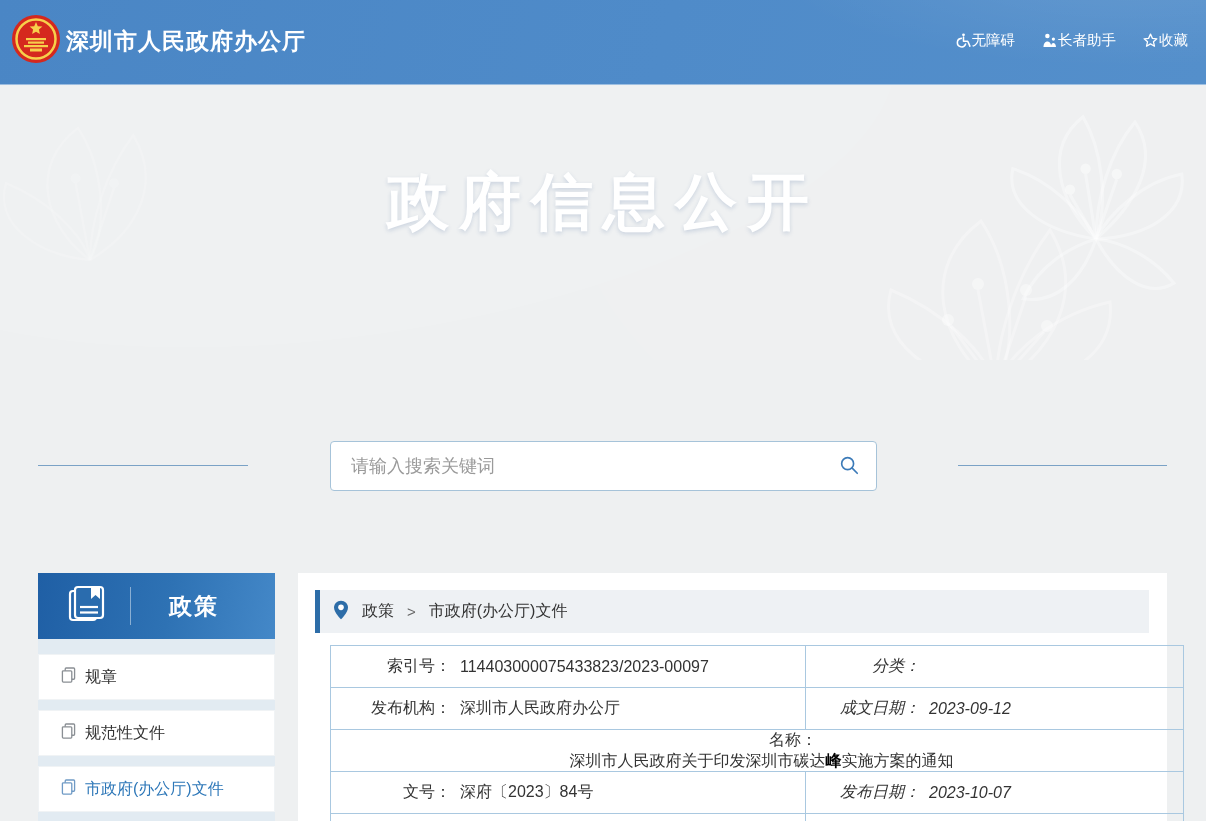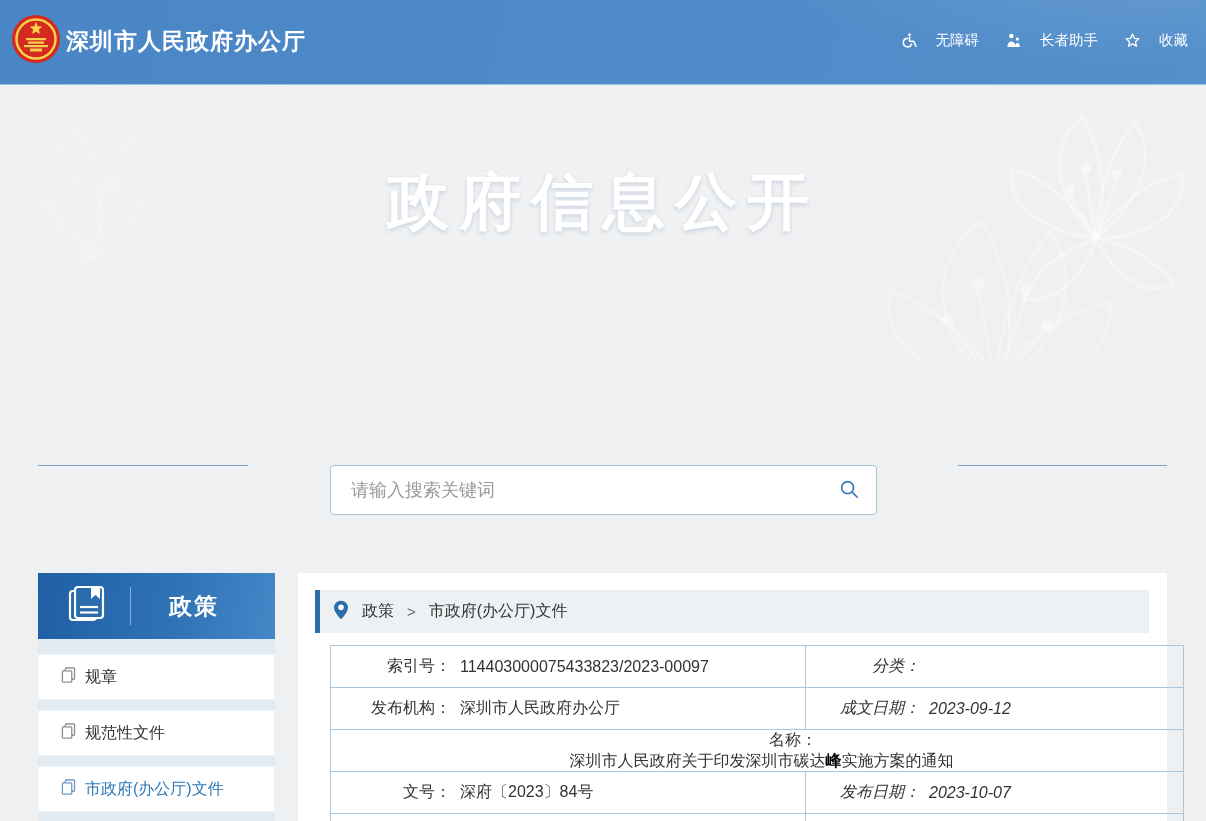--- a/index.html
+++ b/index.html
@@ -10,39 +10,39 @@
   
   .topbar { position:absolute; left:0; top:0; width:1206px; height:85px;
             background:linear-gradient(105deg,#4a86c5 0%,#4f8bc9 55%,#548fcb 100%);
             border-bottom:1px solid rgba(255,255,255,.45); z-index:5; }
   .topbar-wave { position:absolute; right:0; top:0; width:500px; height:85px;
                  background:radial-gradient(ellipse at 85% -40%, rgba(255,255,255,.10) 0%, rgba(255,255,255,0) 60%); }
   .logo { position:absolute; left:11px; top:14px; width:50px; height:50px; }
   .site-title { position:absolute; left:66px; top:26px; color:#fff; font-size:23px;
                 font-weight:bold; letter-spacing:1px; }
   .top-links { position:absolute; right:18px; top:31px; display:flex; gap:26px; }
-  .top-link { display:flex; align-items:center; gap:18px; color:#fff; font-size:14.5px; cursor:pointer; }
+  .top-link { display:flex; align-items:center; gap:0; color:#fff; font-size:14.5px; cursor:pointer; }
   .top-link svg { display:block; }
 
   
   .banner { position:absolute; left:0; top:86px; width:1206px; height:274px; overflow:hidden;
             background:linear-gradient(180deg,#4c88c6 0%,#central 0%,#6697cd 38%,#9dbcde 68%,#d9e3ee 90%,#ebeef2 100%); }
   .banner-sweep { position:absolute; left:-200px; top:-170px; width:1100px; height:420px;
                   background:rgba(255,255,255,.08); border-radius:50%; transform:rotate(-8deg); }
   .banner-sweep2 { position:absolute; right:-260px; top:-60px; width:900px; height:500px;
                   background:rgba(255,255,255,.06); border-radius:50%; transform:rotate(14deg); }
   .banner-title { position:absolute; left:50%; top:74px; transform:translateX(-50%);
                   color:#fff; font-size:62px; font-weight:bold; letter-spacing:10px;
                   white-space:nowrap; text-shadow:0 2px 4px rgba(40,80,140,.18); }
   .flower { position:absolute; }
 
   
   .search-wrap { position:absolute; left:330px; top:441px; width:547px; height:50px;
                  background:#fff; border:1px solid #a6c3d9; border-radius:4px;
-                 display:flex; align-items:center;margin-top:24px; }
+                 display:flex; align-items:center; }
   .search-input { flex:1; border:none; outline:none; background:transparent;
                   padding:0 16px 0 20px; font-size:18px; color:#333;
                   font-family:"Liberation Sans","DejaVu Sans",sans-serif; }
   .search-input::placeholder { color:#9a9a9a; }
   .search-btn { width:54px; height:100%; border:none; background:transparent; cursor:pointer;
                 display:flex; align-items:center; justify-content:center; }
   .deco-line { position:absolute; height:1px; background:#7aa2c6; top:465px; }
   .deco-line.left { left:38px; width:210px; }
   .deco-line.right { left:958px; width:209px; }
 

